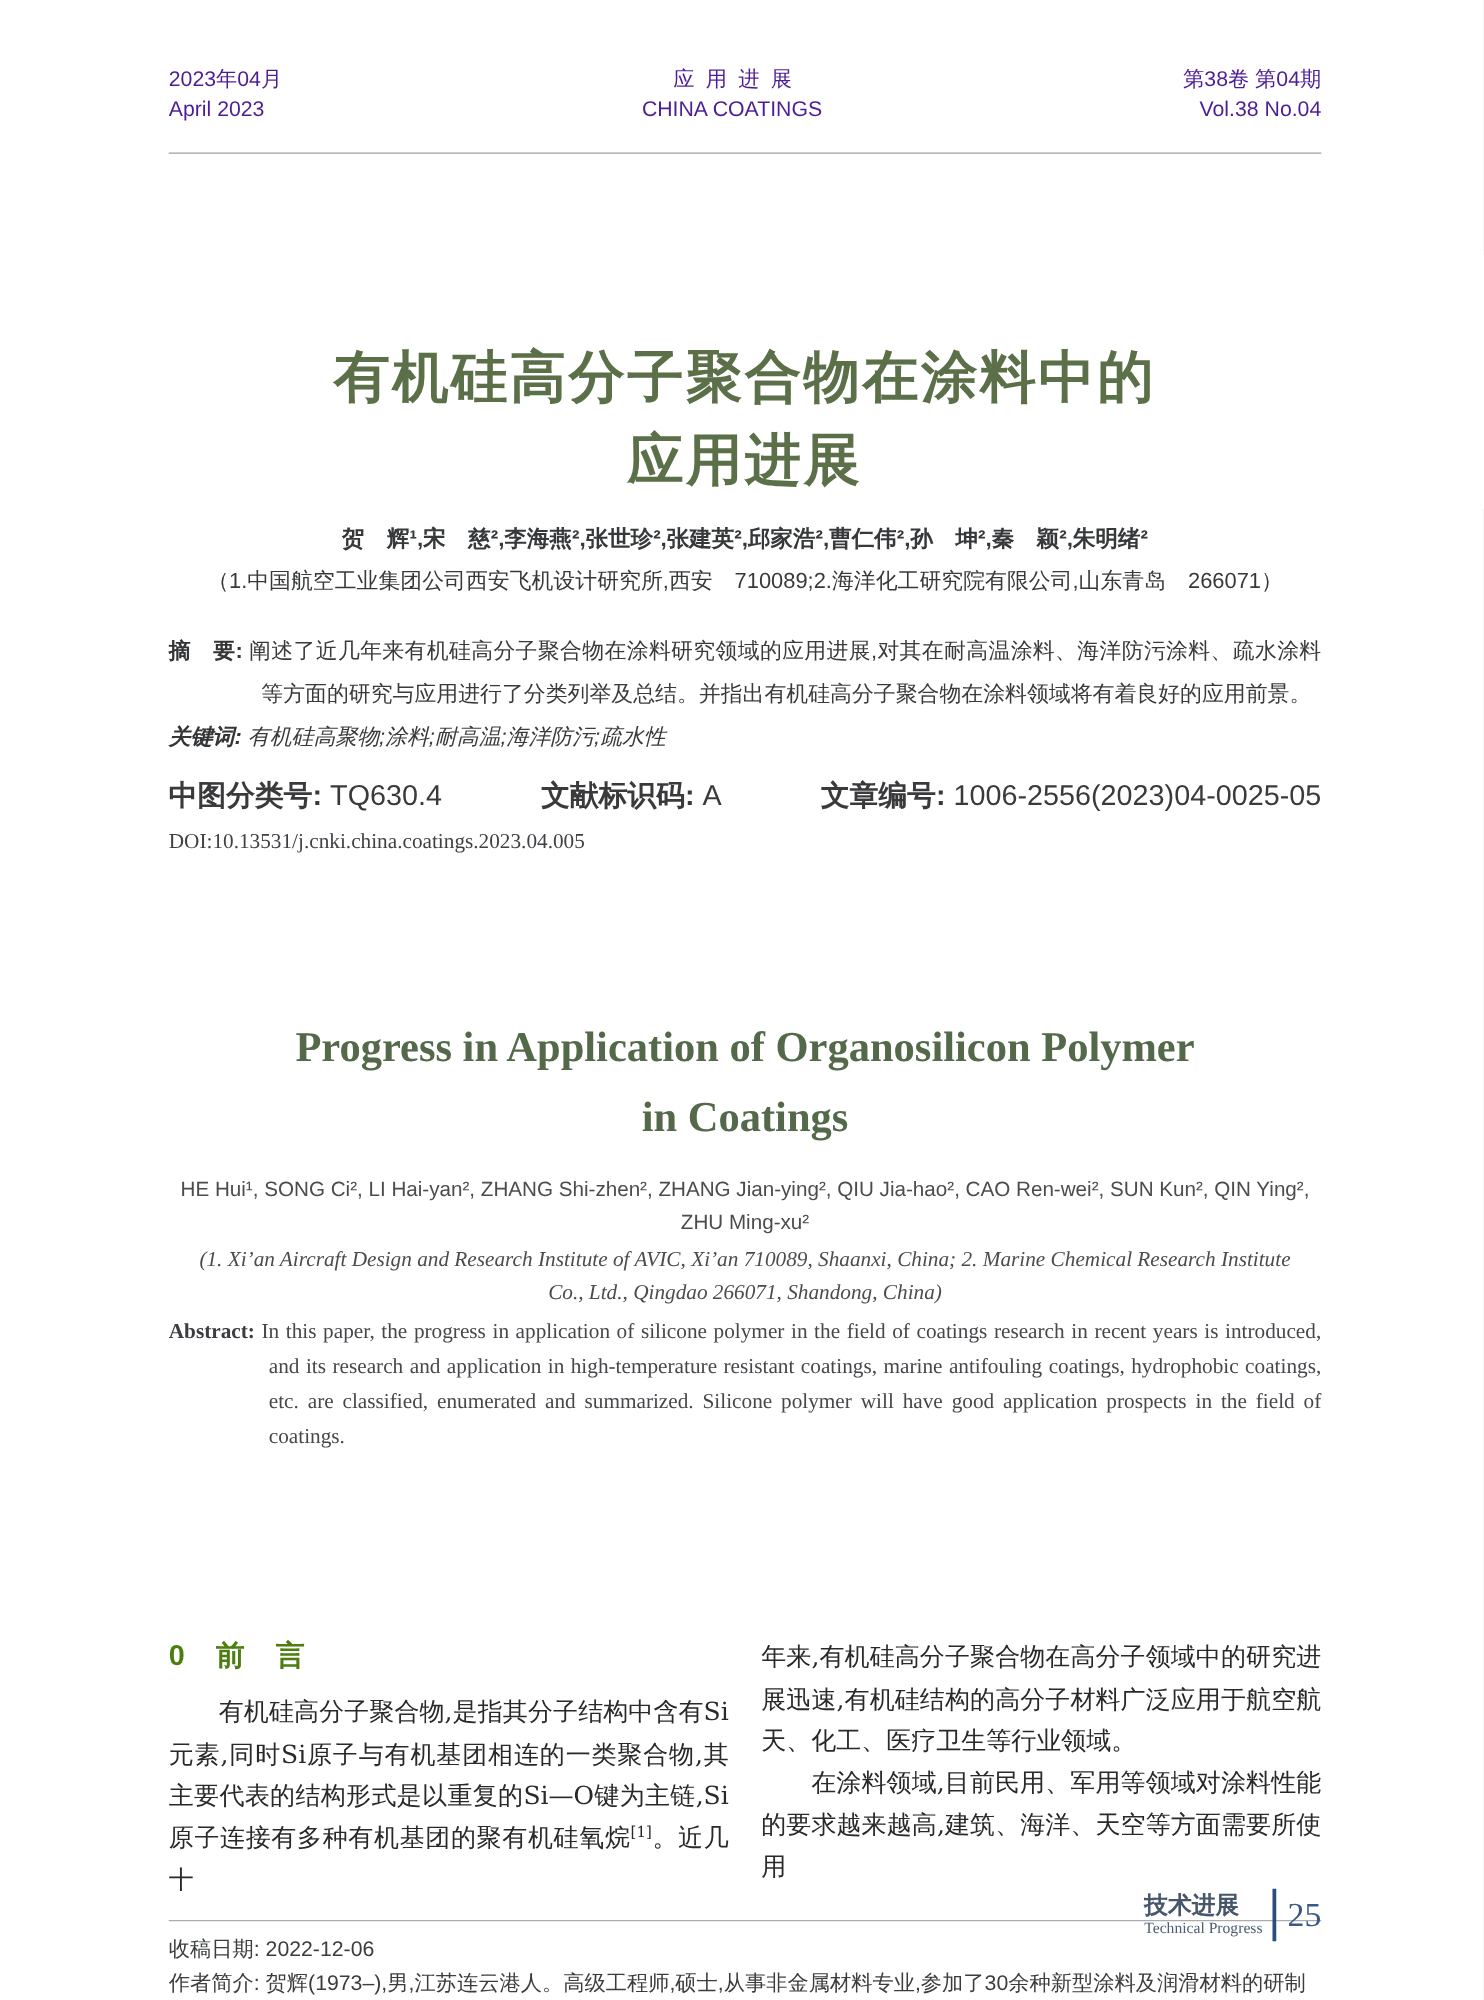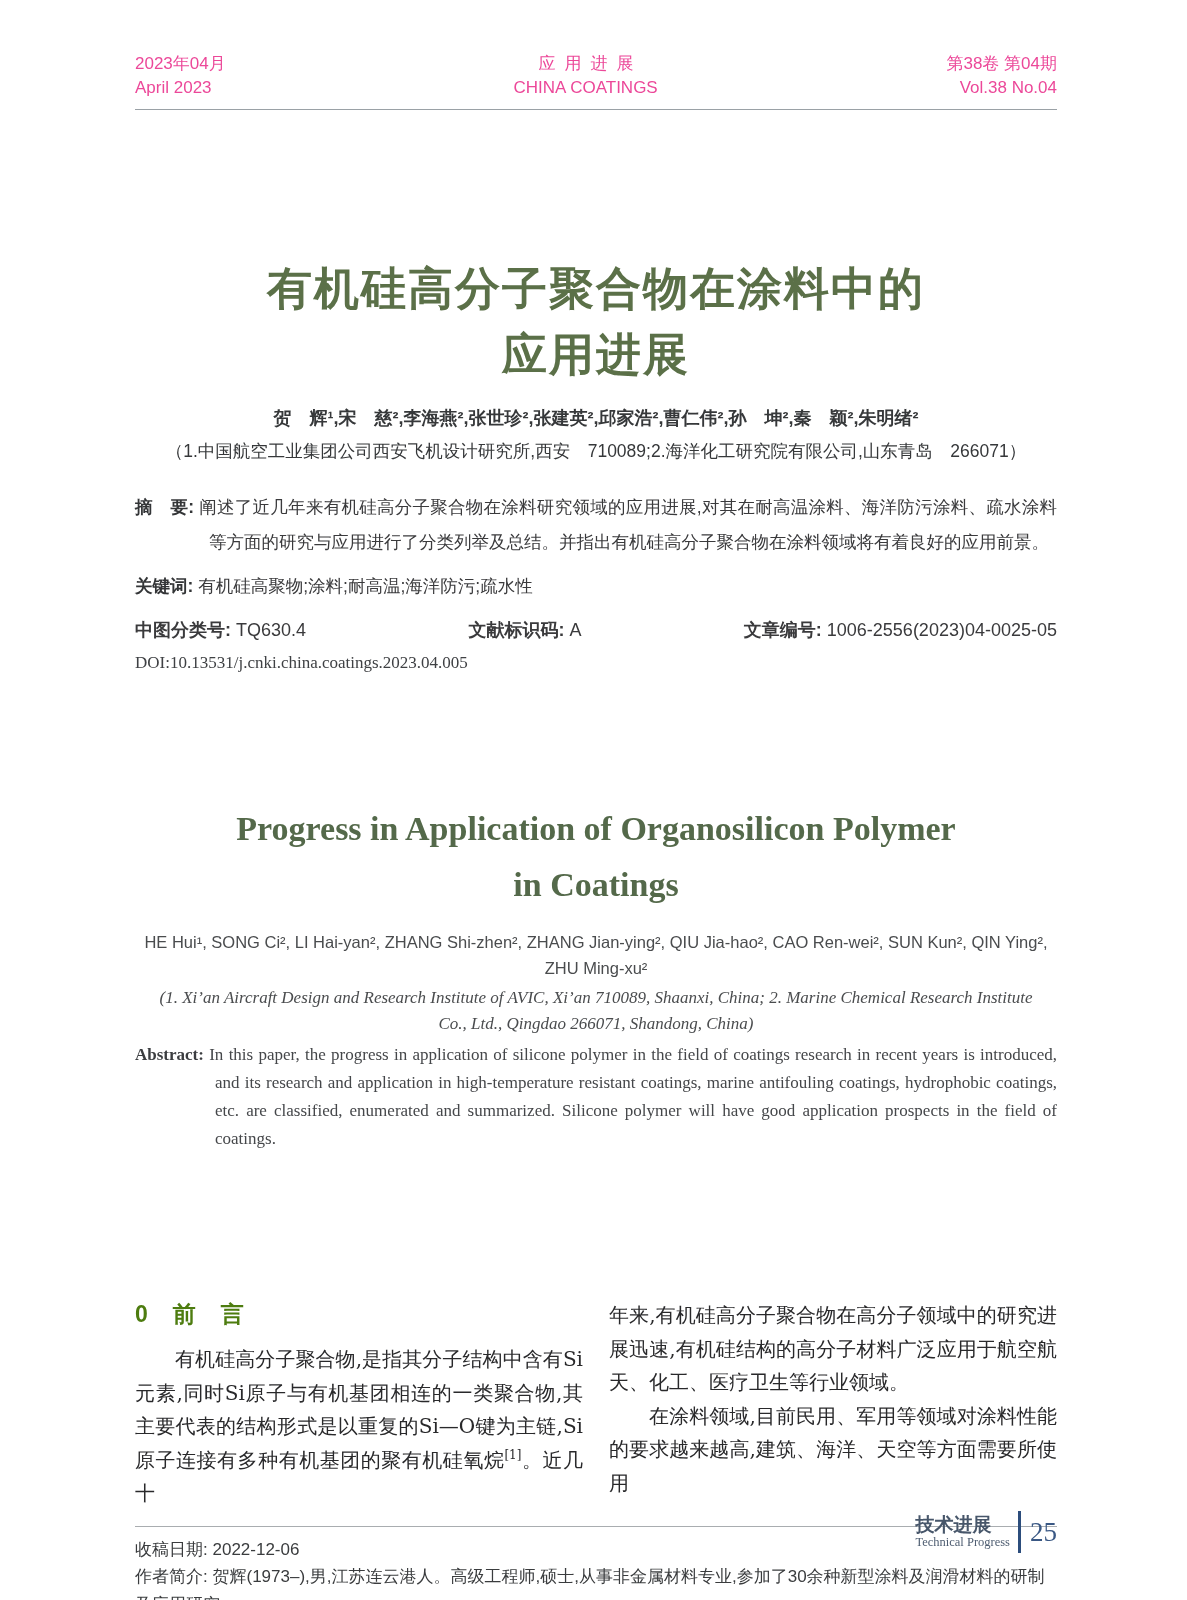--- a/index.html
+++ b/index.html
@@ -12,23 +12,23 @@
     background: #ffffff;
     overflow: hidden;
     font-family: "Liberation Sans", sans-serif;
     color: #2e2e30;
   }
   .content { padding: 0 130px 0 135px; }
 
   
   .jheader {
     padding-top: 52px;
-    padding-bottom: 9px;
+    padding-bottom: 22px;
     border-bottom: 1px solid #9aa1a6;
-    color: #ec4899;
+    color: #4c1d95;
     font-size: 17px;
     line-height: 24px;
   }
   .jheader .row { display: flex; justify-content: space-between; }
   .jheader .c { text-align: center; }
   .jheader .r { text-align: right; }
   .jheader .journal-cn { letter-spacing: 9px; padding-left: 9px; }
 
   
   .title-cn {
@@ -60,30 +60,31 @@
     margin-top: 27px;
     font-size: 17.5px;
     line-height: 35px;
     color: #3a3a3c;
     padding-left: 74px;
     text-indent: -74px;
     text-align: justify;
   }
   .abstract-cn b, .kw-cn b { font-weight: 700; color: #333537; }
   .kw-cn {
-    margin-top: 12px;
+    margin-top: 2px;
     font-size: 17.5px;
     line-height: 28px;
     color: #3a3a3c;
+    font-style: italic;
   }
   .class-row {
     margin-top: 18px;
     display: flex;
     justify-content: space-between;
-    font-size: 18px;
+    font-size: 23px;
     color: #3a3a3c;
   }
   .class-row b { font-weight: 700; }
   .doi {
     margin-top: 11px;
     font-family: "Liberation Serif", serif;
     font-size: 17px;
     color: #3f4144;
   }
 

